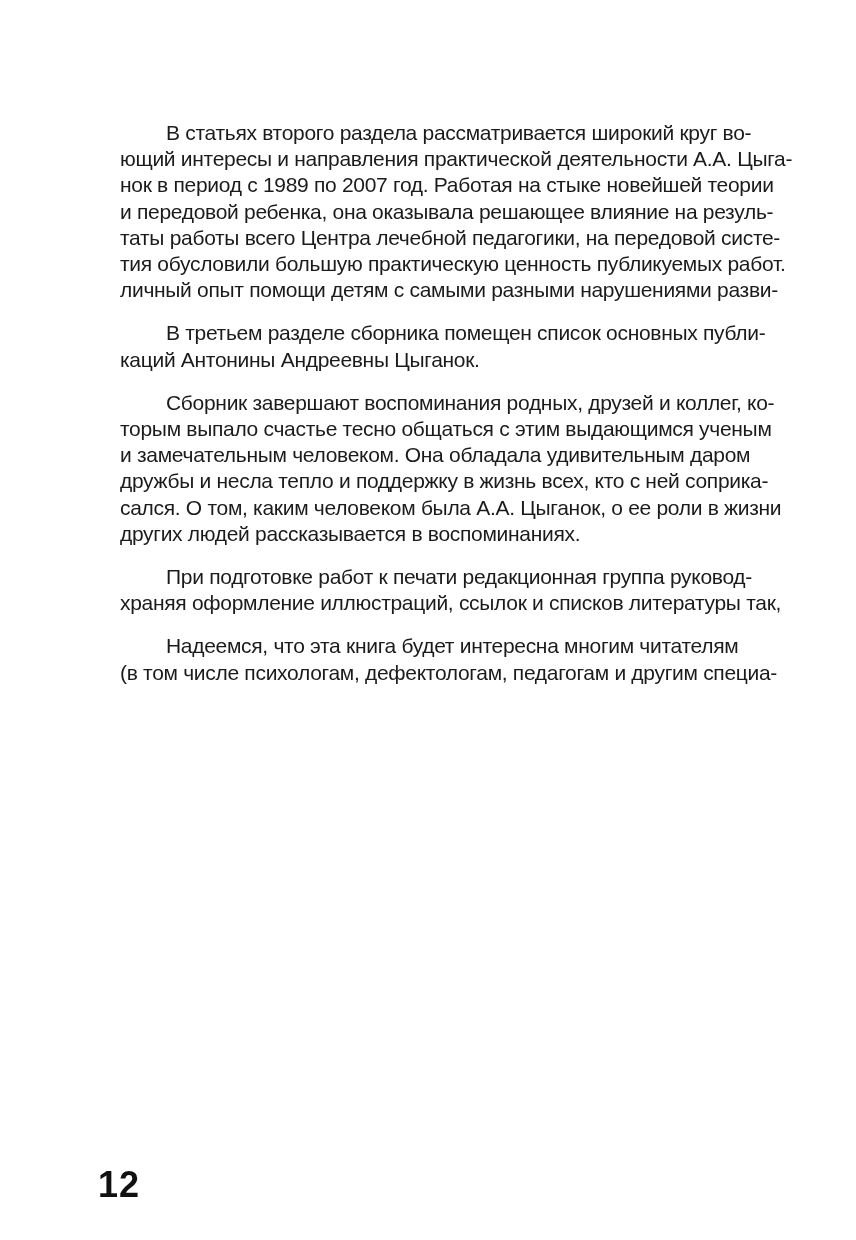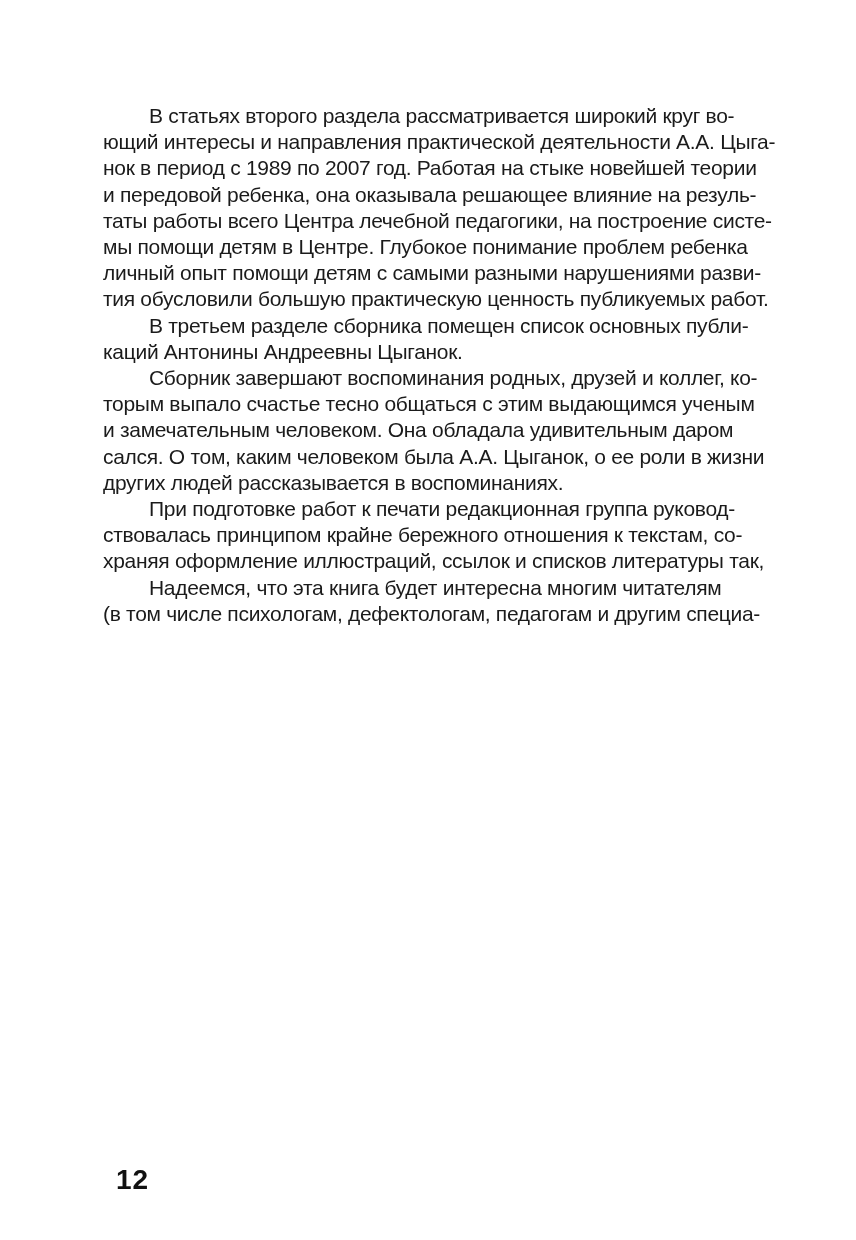--- a/index.html
+++ b/index.html
@@ -20,74 +20,73 @@
     position: absolute;
     left: 103px;
     top: 103px;
     width: 700px;
     font-size: 21px;
     line-height: 26.2px;
     letter-spacing: -0.3px;
     font-weight: 400;
   }
   .paragraph {
-    margin: 0;
+    margin: 17px;
     padding: 0;
   }
   .line {
     white-space: nowrap;
     text-align: left;
   }
   .line.indent {
     text-indent: 46px;
   }
   .page-number {
     position: absolute;
-    left: 116px;
+    left: 98px;
     top: 1164px;
-    font-size: 28px;
+    font-size: 36px;
     font-weight: 700;
     letter-spacing: 1px;
     color: #111111;
   }
 </style>
 </head>
 <body>
 
 <div class="page">
 
   <div class="text-block">
 
     <div class="paragraph">
       <div class="line indent">В статьях второго раздела рассматривается широкий круг во-</div>
       <div class="line">ющий интересы и направления практической деятельности А.А. Цыга-</div>
       <div class="line">нок в период с 1989 по 2007 год. Работая на стыке новейшей теории</div>
       <div class="line">и передовой ребенка, она оказывала решающее влияние на резуль-</div>
-      <div class="line">таты работы всего Центра лечебной педагогики, на построение систе-</div>
-      <div class="line">мы помощи детям в Центре. Глубокое понимание проблем ребенка</div>
+      <div class="line">таты работы всего Центра лечебной педагогики, на передовой систе-</div>
+      <div class="line">тия обусловили большую практическую ценность публикуемых работ.</div>
       <div class="line">личный опыт помощи детям с самыми разными нарушениями разви-</div>
-      <div class="line">тия обусловили большую практическую ценность публикуемых работ.</div>
     </div>
 
     <div class="paragraph">
       <div class="line indent">В третьем разделе сборника помещен список основных публи-</div>
       <div class="line">каций Антонины Андреевны Цыганок.</div>
     </div>
 
     <div class="paragraph">
       <div class="line indent">Сборник завершают воспоминания родных, друзей и коллег, ко-</div>
       <div class="line">торым выпало счастье тесно общаться с этим выдающимся ученым</div>
       <div class="line">и замечательным человеком. Она обладала удивительным даром</div>
+      <div class="line">дружбы и несла тепло и поддержку в жизнь всех, кто с ней соприка-</div>
       <div class="line">сался. О том, каким человеком была А.А. Цыганок, о ее роли в жизни</div>
       <div class="line">других людей рассказывается в воспоминаниях.</div>
     </div>
 
     <div class="paragraph">
       <div class="line indent">При подготовке работ к печати редакционная группа руковод-</div>
-      <div class="line">ствовалась принципом крайне бережного отношения к текстам, со-</div>
       <div class="line">храняя оформление иллюстраций, ссылок и списков литературы так,</div>
     </div>
 
     <div class="paragraph">
       <div class="line indent">Надеемся, что эта книга будет интересна многим читателям</div>
       <div class="line">(в том числе психологам, дефектологам, педагогам и другим специа-</div>
     </div>
 
   </div>
 

